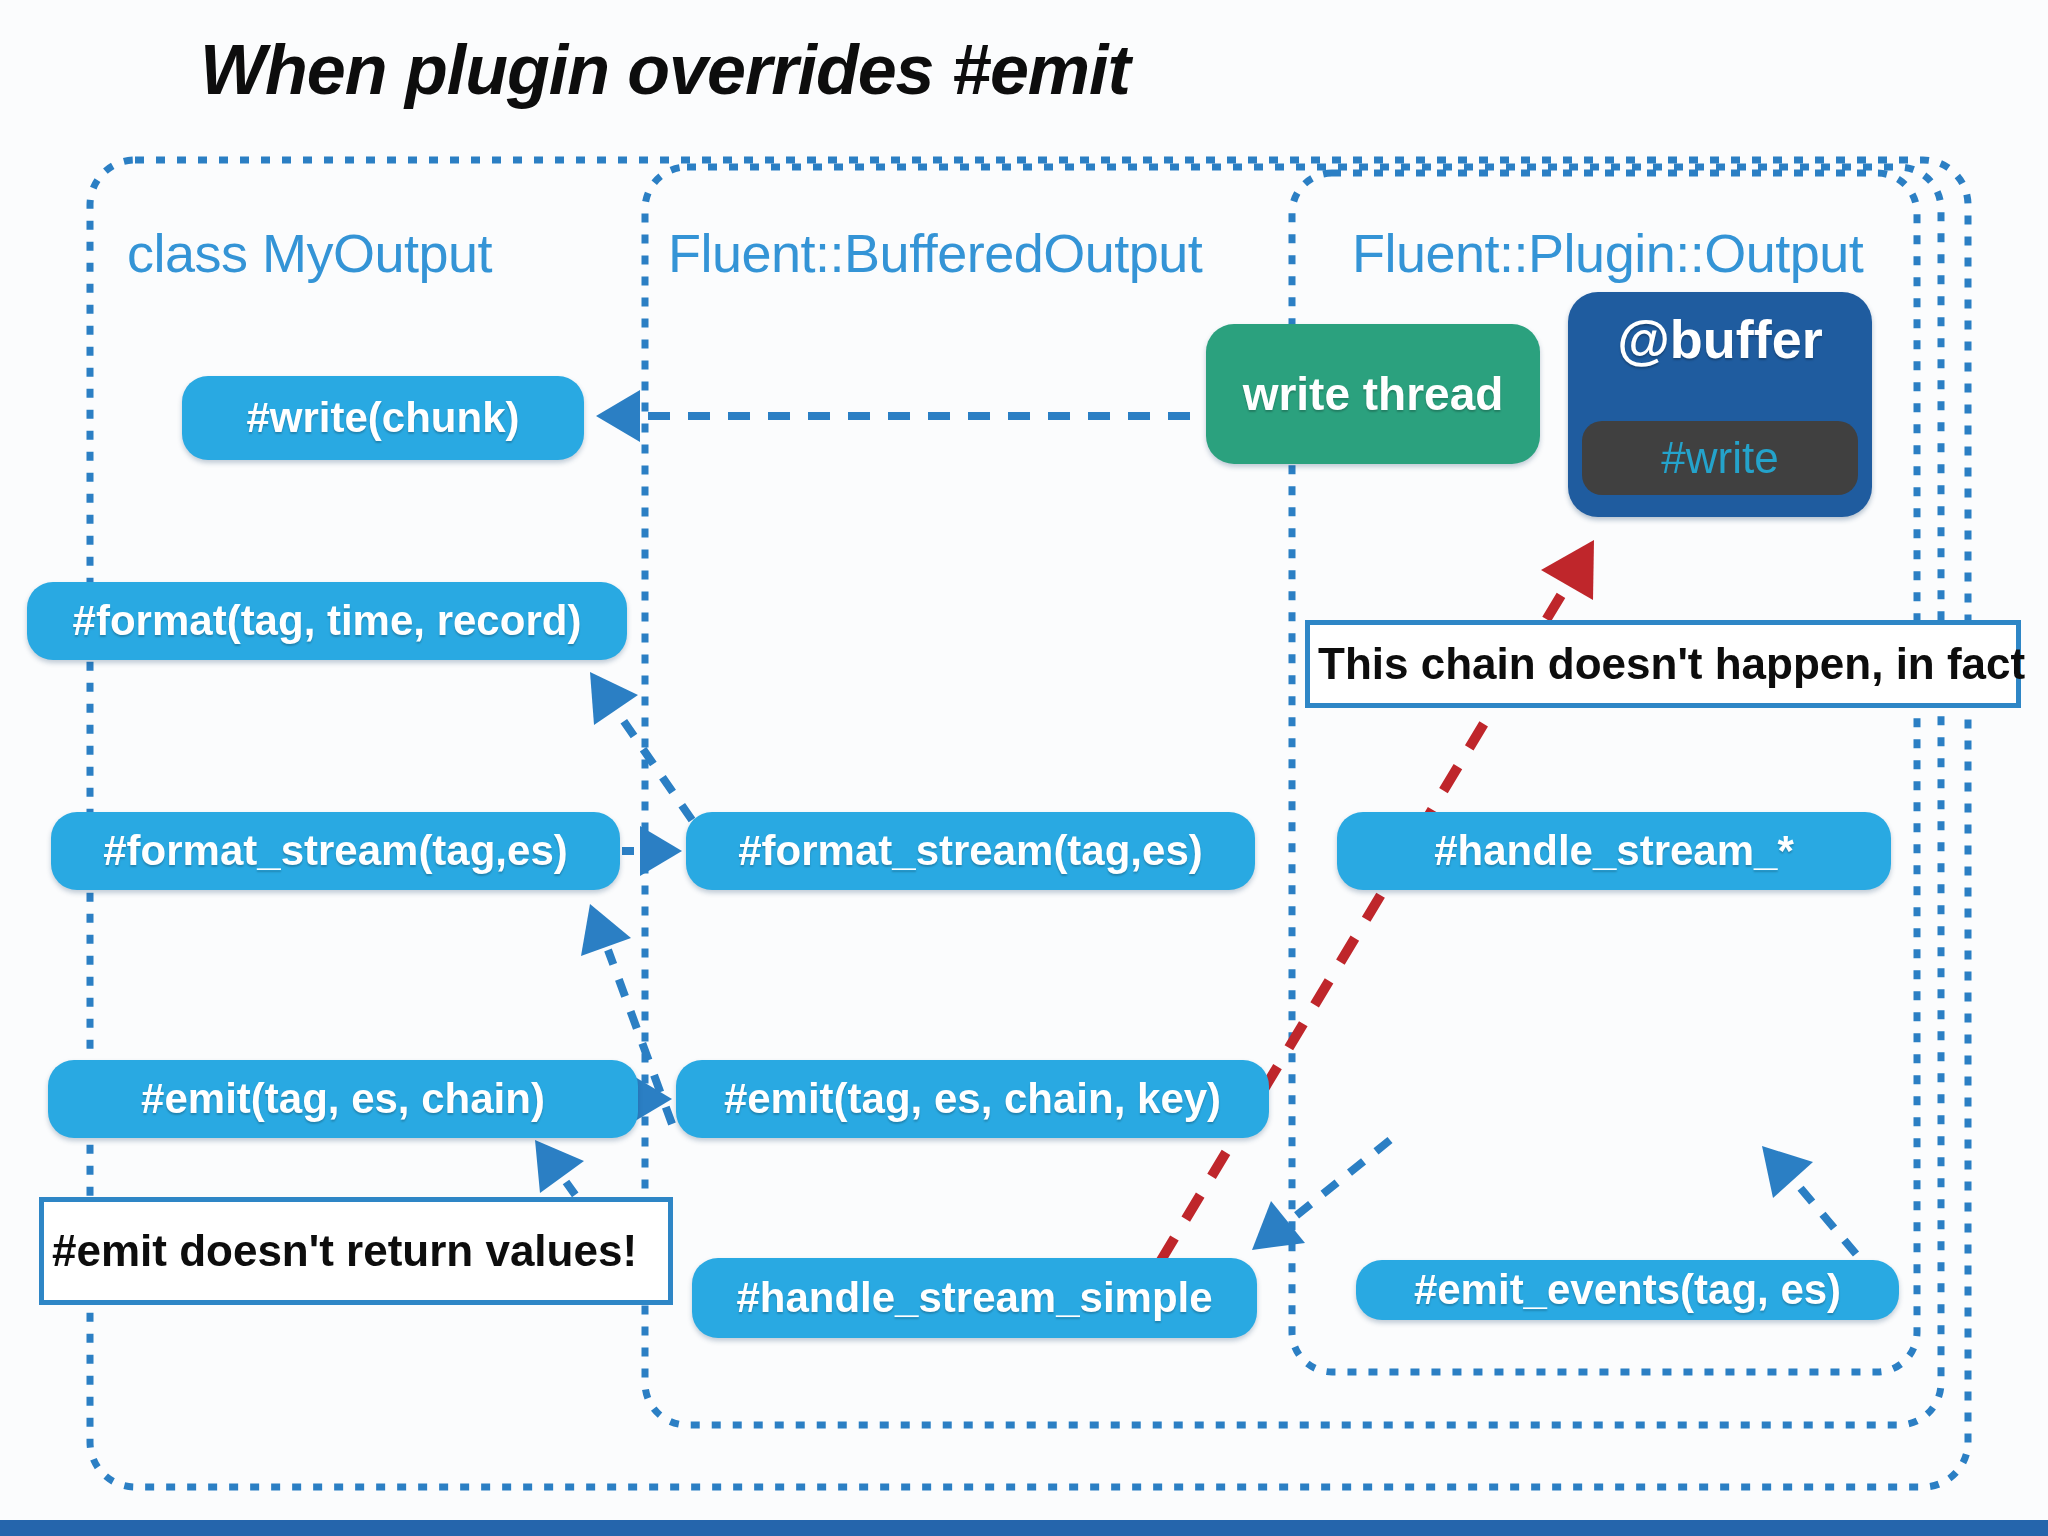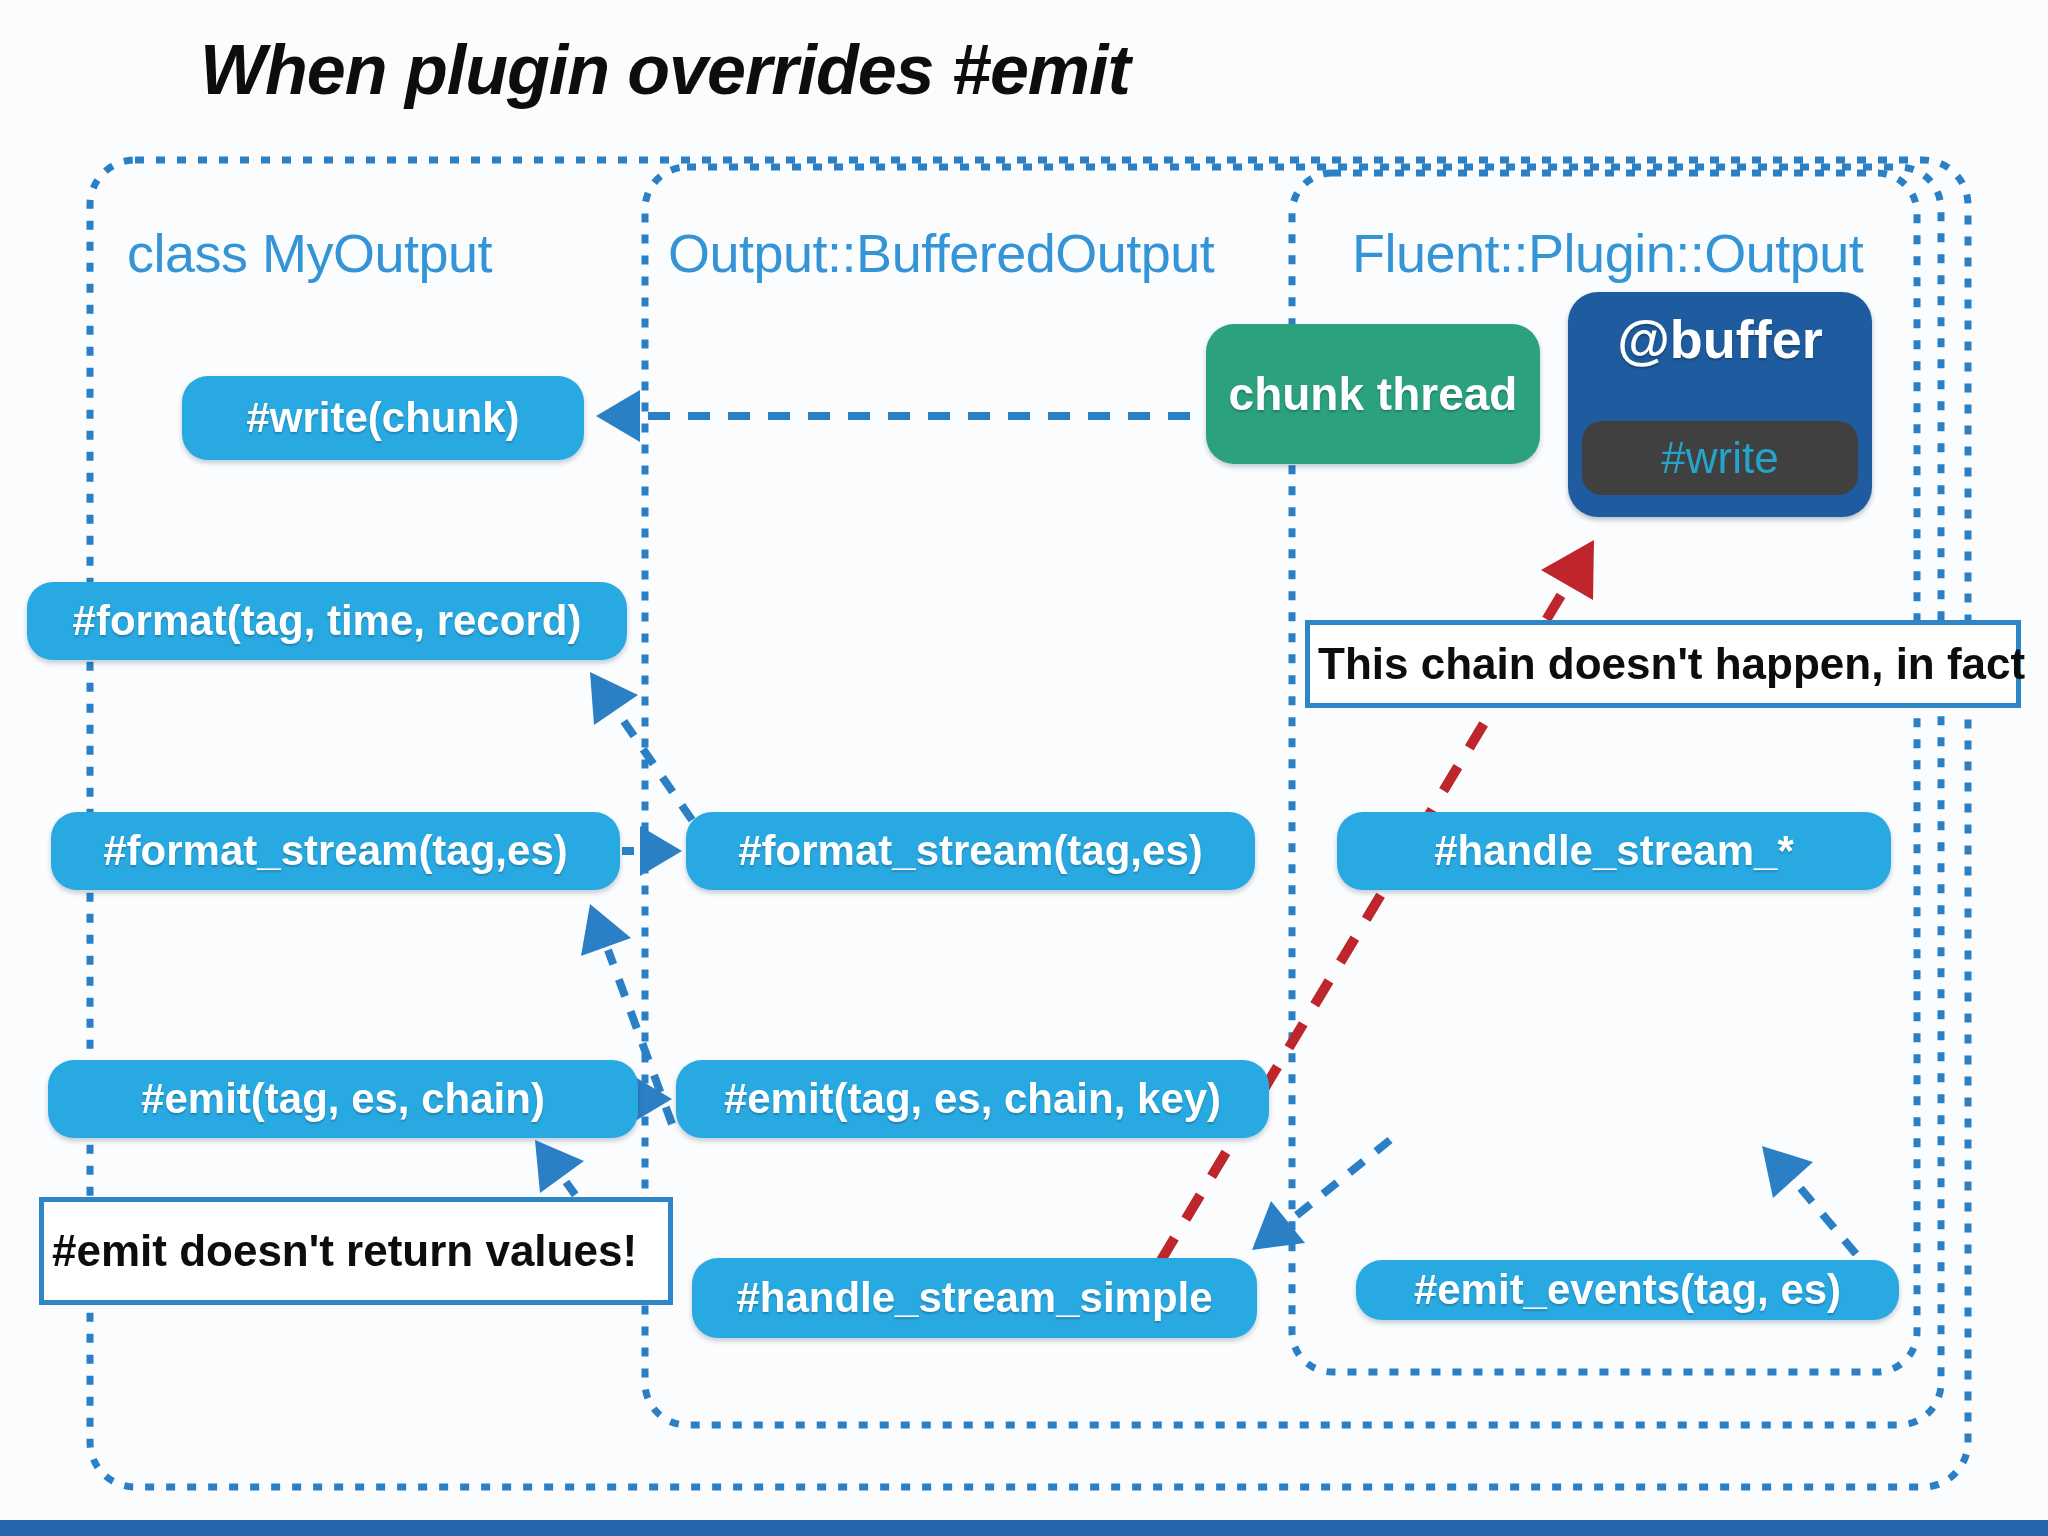--- a/index.html
+++ b/index.html
@@ -108,36 +108,36 @@
 
     <g>
       <line class="rd-ln" x1="1160" y1="1262" x2="1572" y2="577"></line>
       <polygon class="rd-hd" points="1594,540 1593,600 1541,570"></polygon>
     </g>
   </svg>
 
   <div class="title">When plugin overrides #emit</div>
 
   <div class="heading" style="left:127px">class MyOutput</div>
-  <div class="heading" style="left:668px">Output::BufferedOutput</div>
+  <div class="heading" style="left:668px">Fluent::BufferedOutput</div>
   <div class="heading" style="left:1352px">Fluent::Plugin::Output</div>
 
   <div class="pill" style="left:182px;top:376px;width:402px;height:84px">#write(chunk)</div>
   <div class="pill" style="left:27px;top:582px;width:600px;height:78px">#format(tag, time, record)</div>
   <div class="pill" style="left:51px;top:812px;width:569px;height:78px">#format_stream(tag,es)</div>
   <div class="pill" style="left:48px;top:1060px;width:590px;height:78px">#emit(tag, es, chain)</div>
 
   <div class="pill" style="left:686px;top:812px;width:569px;height:78px">#format_stream(tag,es)</div>
   <div class="pill" style="left:676px;top:1060px;width:593px;height:78px">#emit(tag, es, chain, key)</div>
   <div class="pill" style="left:692px;top:1258px;width:565px;height:80px">#handle_stream_simple</div>
 
   <div class="pill" style="left:1337px;top:812px;width:554px;height:78px">#handle_stream_*</div>
   <div class="pill" style="left:1356px;top:1260px;width:543px;height:60px">#emit_events(tag, es)</div>
 
-  <div class="flush">chunk thread</div>
+  <div class="flush">write thread</div>
 
   <div class="buffer">
     <div class="buffer-title">@buffer</div>
     <div class="chip">
       <span>#write</span>
     </div>
   </div>
 
   <div class="callout" style="left:1305px;top:620px;width:716px;height:88px">This chain doesn't happen, in fact</div>
   <div class="callout" style="left:39px;top:1197px;width:634px;height:108px">#emit doesn't return values!</div>

